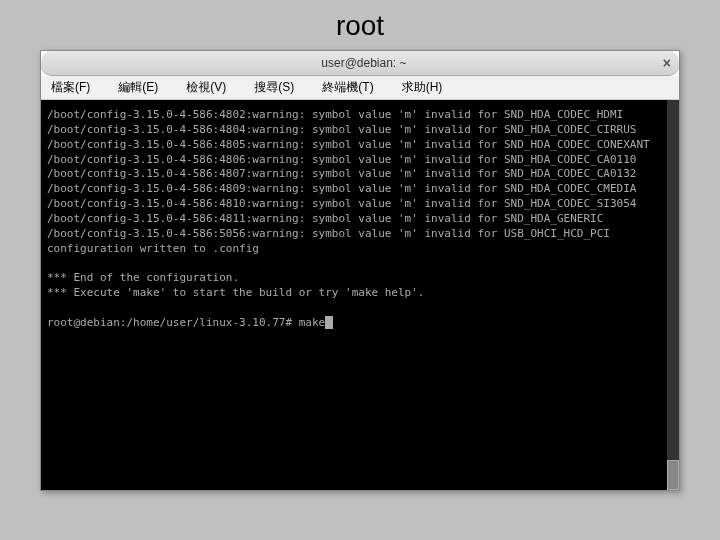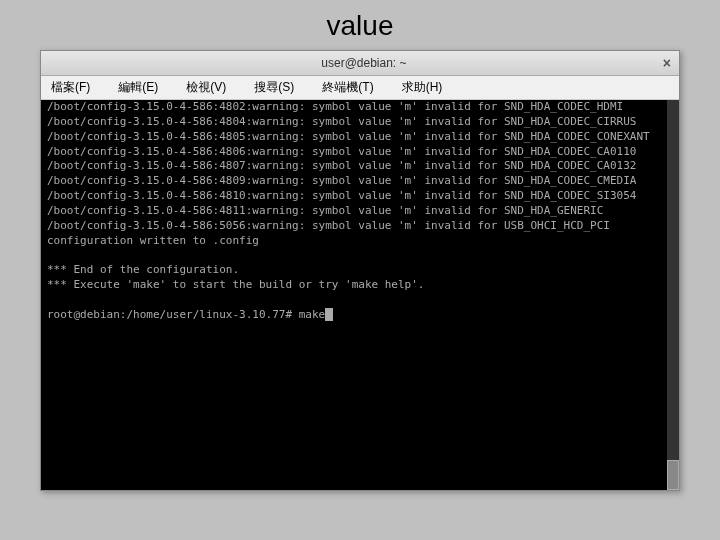--- a/index.html
+++ b/index.html
@@ -31,20 +31,21 @@
       box-shadow: 2px 2px 6px rgba(0,0,0,0.3);
     }
 
     .terminal-titlebar {
       background: linear-gradient(to bottom, #e8e8e8, #d0d0d0);
       border-bottom: 1px solid #aaa;
       padding: 4px 8px;
       display: flex;
       align-items: center;
       justify-content: space-between;
+      border-radius: 10px;
     }
 
     .terminal-title {
       font-size: 12px;
       color: #333;
       flex: 1;
       text-align: center;
     }
 
     .terminal-close {
@@ -67,21 +68,21 @@
       color: #000;
       cursor: pointer;
       padding: 1px 4px;
     }
 
     .terminal-body {
       background: #000;
       color: #aaa;
       font-family: 'Courier New', Courier, monospace;
       font-size: 11px;
-      padding: 0 6px;
+      padding: 8px 6px;
       height: 390px;
       overflow: hidden;
       position: relative;
     }
 
     .terminal-body pre {
       white-space: pre-wrap;
       word-break: break-all;
       line-height: 1.35;
       color: #aaa;
@@ -110,21 +111,21 @@
       display: inline-block;
       width: 8px;
       height: 13px;
       background: #aaa;
       vertical-align: text-bottom;
     }
   </style>
 </head>
 <body>
 
-<h1 class="page-title">value</h1>
+<h1 class="page-title">root</h1>
 
 <div class="terminal-window">
   <div class="terminal-titlebar">
     <span style="width:16px;"></span>
     <span class="terminal-title">user@debian: ~</span>
     <span class="terminal-close">×</span>
   </div>
   <div class="terminal-menubar">
     <span>檔案(F)</span>
     <span>編輯(E)</span>

